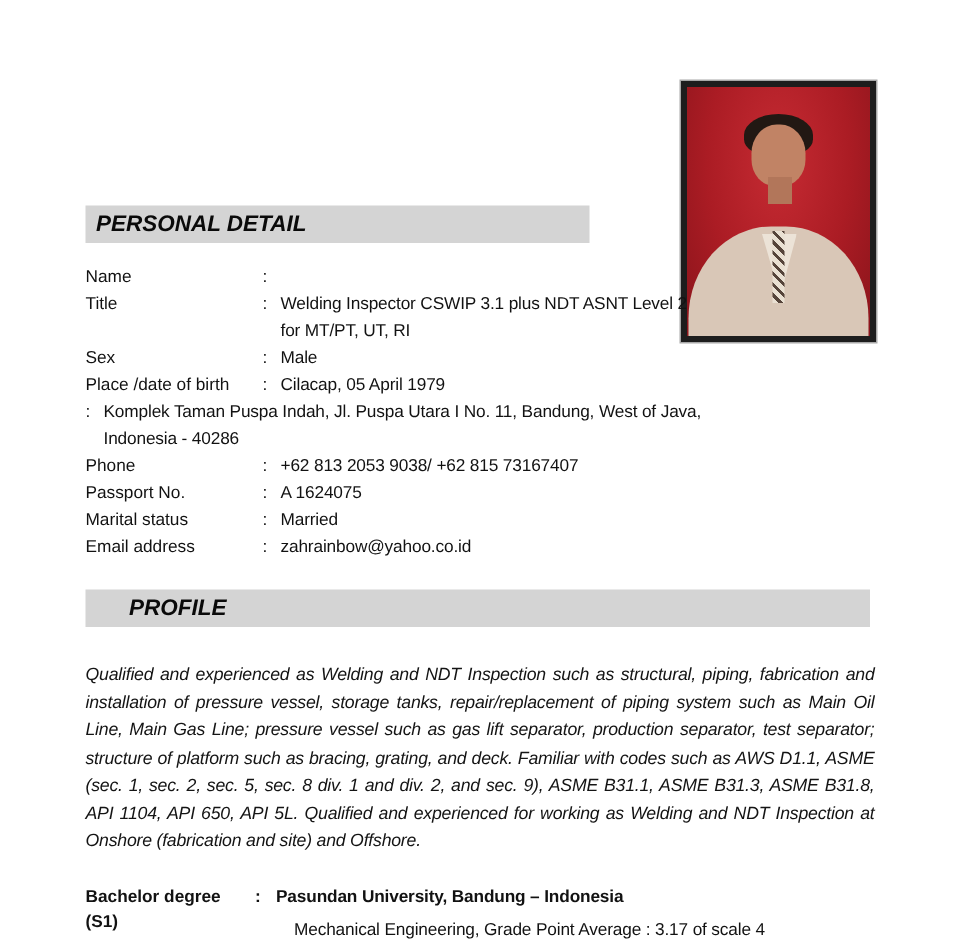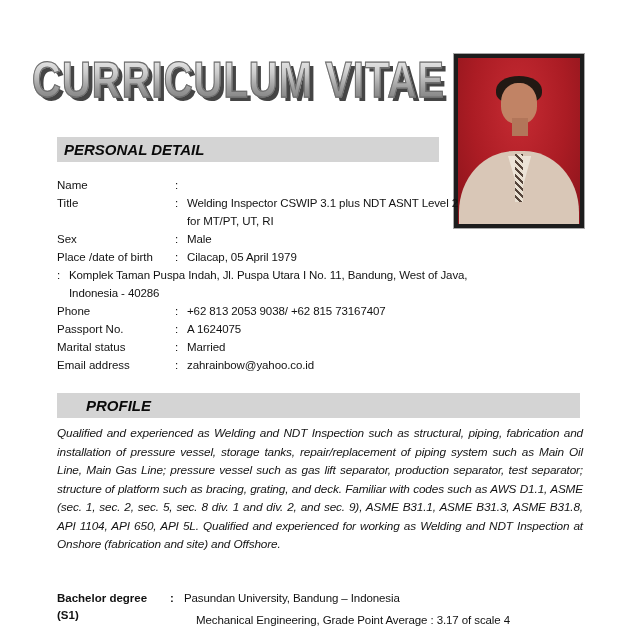--- a/index.html
+++ b/index.html
@@ -41,56 +41,52 @@
              clip-path:polygon(0 0, 100% 0, 52% 100%); }
   .p-tie { left:47%; bottom:13%; width:6%; height:29%;
            background:repeating-linear-gradient(45deg,#e9e0d2 0 3px,#55443a 3px 5px); }
 
   
   .bar {
     position:absolute; left:57px; height:25px; box-sizing:border-box;
     background:#d4d4d4; color:#0a0a0a;
     font-weight:bold; font-style:italic; font-size:15px; padding:4px 0 0 7px;
   }
-  #bar-personal { top:137px; width:382px; }
+  #bar-personal { top:137px; width:336px; }
   #bar-profile { top:393px; width:523px;padding-left:29px; }
   #bar-education { top:551px; width:523px; }
 
   
   .details { position:absolute; left:57px; top:176px; width:528px; font-size:11.5px; line-height:18px; }
   .prow { display:flex; }
   .plabel { width:118px; flex:none; }
   .pcolon { width:12px; flex:none; }
   .pvalue { white-space:pre; letter-spacing:-0.1px; }
   .vbold  { font-weight:bold; font-size:12px; }
 
   
   .profile-text {
-    position:absolute; left:57px; top:424px; width:526px;
+    position:absolute; left:57px; top:440px; width:526px;
     font-style:italic; font-size:11.8px; line-height:18.5px;
     letter-spacing:-0.15px; text-align:justify; color:#141414;
   }
 
   
   .education { position:absolute; left:57px; top:590px; width:528px; font-size:11.5px; line-height:17px; }
   .erow { display:flex; }
   .elabel { width:113px; flex:none; font-weight:bold; }
   .ecolon { width:14px; flex:none; font-weight:bold; }
-  .euni { font-weight:normal; letter-spacing:-0.1px; }
+  .euni { font-weight:bold; letter-spacing:-0.1px; }
   .edetail { margin-top:5px; letter-spacing:-0.1px;margin-left:12px; }
 </style>
 </head>
 <body>
 
 <div class="page">
 
-  <div class="wordart">
-    <span class="layer wa-shadow">CURRICULUM VITAE</span>
-    <span class="layer wa-face">CURRICULUM VITAE</span>
-  </div>
 
   <div class="photo-frame" aria-label="Passport photo of a man in a light beige suit and patterned tie against a red background">
     <div class="p-hair"></div>
     <div class="p-face"></div>
     <div class="p-neck"></div>
     <div class="p-suit"></div>
     <div class="p-shirt"></div>
     <div class="p-tie"></div>
   </div>
 

